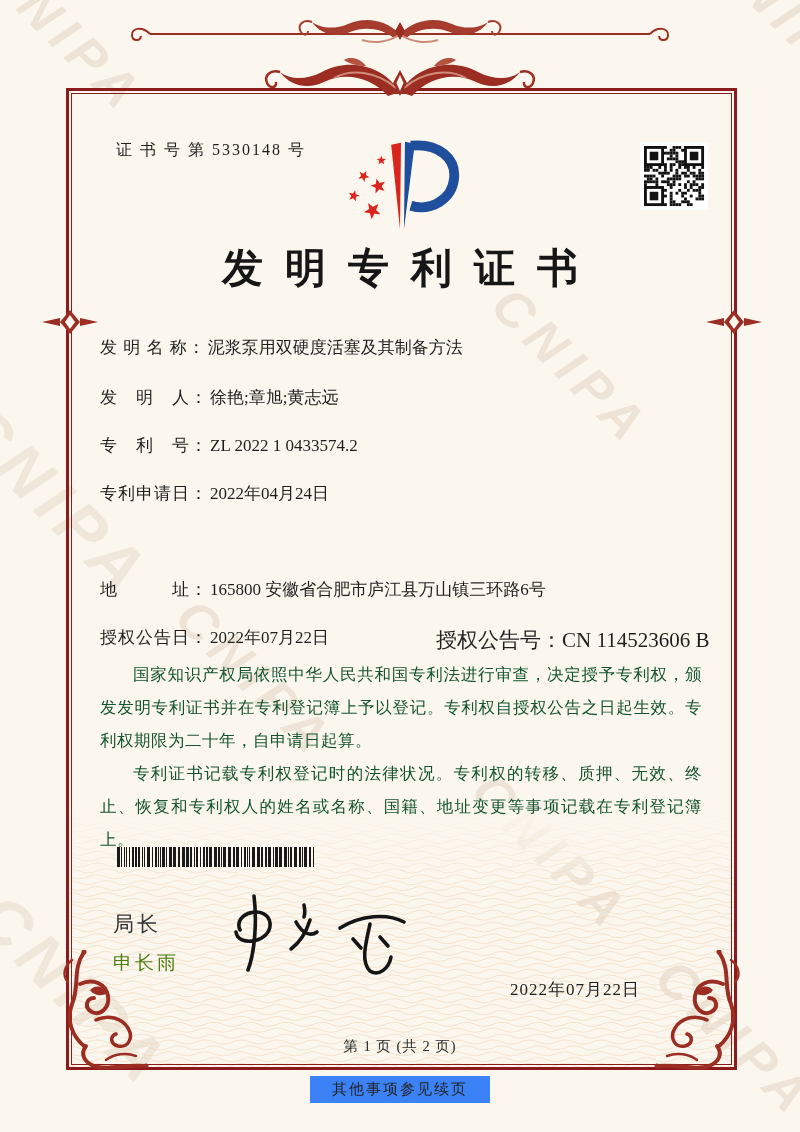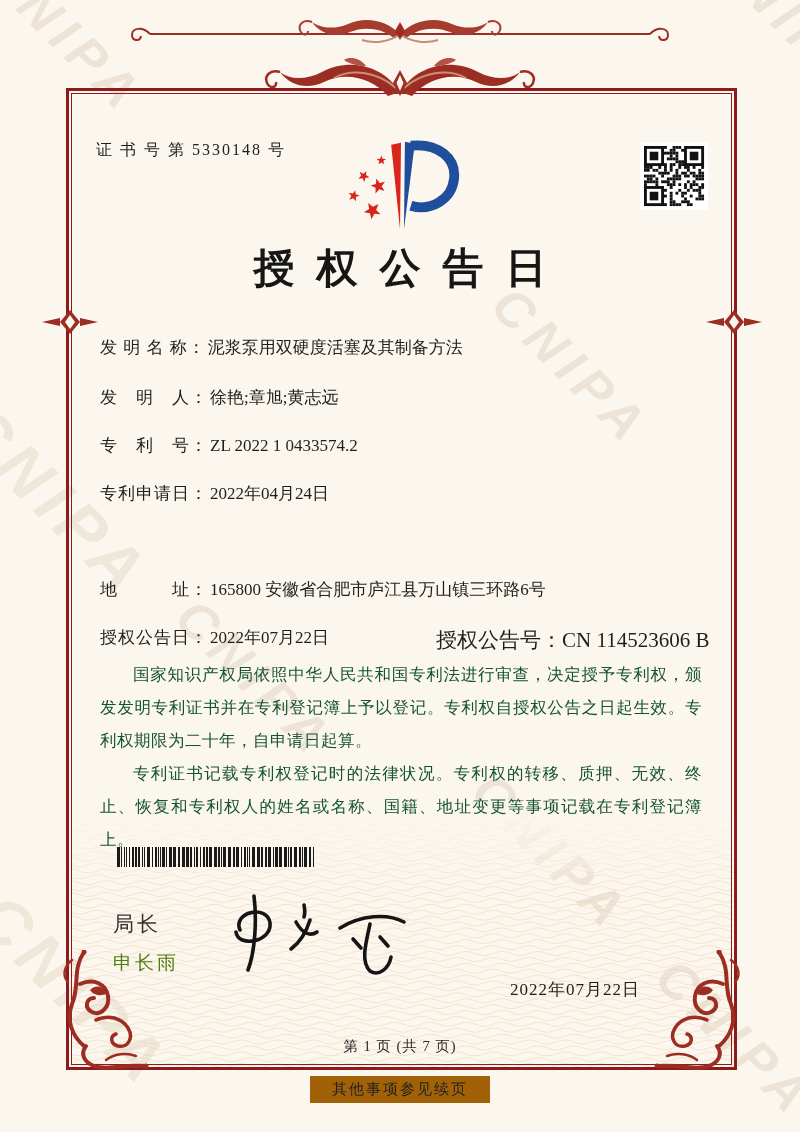--- a/index.html
+++ b/index.html
@@ -29,21 +29,21 @@
   .orn{position:absolute; z-index:5; pointer-events:none;}
   
   #waves{position:absolute; left:70px; top:802px; z-index:1; pointer-events:none;}
   .wave-fade{
     position:absolute; left:70px; top:802px; width:663px; height:90px; z-index:2;
     background:linear-gradient(#fcf7ee, rgba(252,247,238,0)); pointer-events:none;
   }
   
   .content{position:absolute; inset:0; z-index:6;}
   .cert-no{
-    position:absolute; left:96px; top:140px; font-size:16px; letter-spacing:2px;
+    position:absolute; left:116px; top:140px; font-size:16px; letter-spacing:2px;
   }
   .logo{position:absolute; left:342px; top:134px;}
   .qr{position:absolute; left:640px; top:142px; background:#ffffff;}
   .title{
     position:absolute; left:0; top:241px; width:800px; text-align:center;
     font-size:41px; font-weight:bold; letter-spacing:22px; text-indent:22px;
     color:#161616;
   }
   .field-row{position:absolute; left:100px; font-size:17px; white-space:nowrap;}
   .field-row .lbl{letter-spacing:1px;}
@@ -68,21 +68,21 @@
   .cert-date{
     position:absolute; left:455px; top:978px; width:240px; text-align:center;
     font-size:17px; letter-spacing:1px;
   }
   .page-info{
     position:absolute; left:0; top:1037px; width:800px; text-align:center;
     font-size:14.5px; letter-spacing:1px; color:#2a2a2a;
   }
   .continuation{
     position:absolute; left:50%; top:1076px; transform:translateX(-50%);
-    background:#a16207; padding:4px 22px; font-size:15px; letter-spacing:2px;
+    background:#3b82f6; padding:4px 22px; font-size:15px; letter-spacing:2px;
     color:#222; z-index:7;
   }
 </style>
 </head>
 <body>
 
 <div class="page">
 
   <div class="wm" style="left:-34px;  top:4px;">CNIPA</div>
   <div class="wm" style="left:688px;  top:-14px;">CNIPA</div>
@@ -387,21 +387,21 @@
         <rect x="6.859999999999999" y="6.859999999999999" width="14.299999999999999" height="14.299999999999999" fill="#fff"></rect>
         <rect x="9.719999999999999" y="9.719999999999999" width="8.58" height="8.58" fill="#111"></rect>
         <rect x="44.04" y="4" width="20.02" height="20.02" fill="#111"></rect>
         <rect x="46.9" y="6.859999999999999" width="14.299999999999999" height="14.299999999999999" fill="#fff"></rect>
         <rect x="49.76" y="9.719999999999999" width="8.58" height="8.58" fill="#111"></rect>
         <rect x="4" y="44.04" width="20.02" height="20.02" fill="#111"></rect>
         <rect x="6.859999999999999" y="46.9" width="14.299999999999999" height="14.299999999999999" fill="#fff"></rect>
         <rect x="9.719999999999999" y="49.76" width="8.58" height="8.58" fill="#111"></rect>
       </svg>
 
-    <div class="title">授权公告日</div>
+    <div class="title">发明专利证书</div>
 
     <div class="field-row" style="top:336px;">
       <span class="lbl">发 明 名 称：</span><span class="val">泥浆泵用双硬度活塞及其制备方法</span>
     </div>
     <div class="field-row" style="top:386px;">
       <span class="lbl">发　明　人：</span><span class="val">徐艳;章旭;黄志远</span>
     </div>
     <div class="field-row" style="top:434px;">
       <span class="lbl">专　利　号：</span><span class="val">ZL 2022 1 0433574.2</span>
     </div>
@@ -494,18 +494,18 @@
         <path d="M72,36 C78,47 86,51 93,46"></path>
         <path d="M80,19 C81,24 81,28 80,31"></path>
         <path d="M116,42 C137,29 163,27 180,36"></path>
         <path d="M146,38 C141,60 137,76 146,85 C155,91 165,82 167,71"></path>
         <path d="M129,53 L137,62"></path>
         <path d="M156,51 L164,60"></path>
       </g>
     </svg>
 
     <div class="cert-date">2022年07月22日</div>
-    <div class="page-info">第 1 页 (共 7 页)</div>
+    <div class="page-info">第 1 页 (共 2 页)</div>
   </div>
 
   <div class="continuation">其他事项参见续页</div>
 
 </div>
 
 </body></html>

